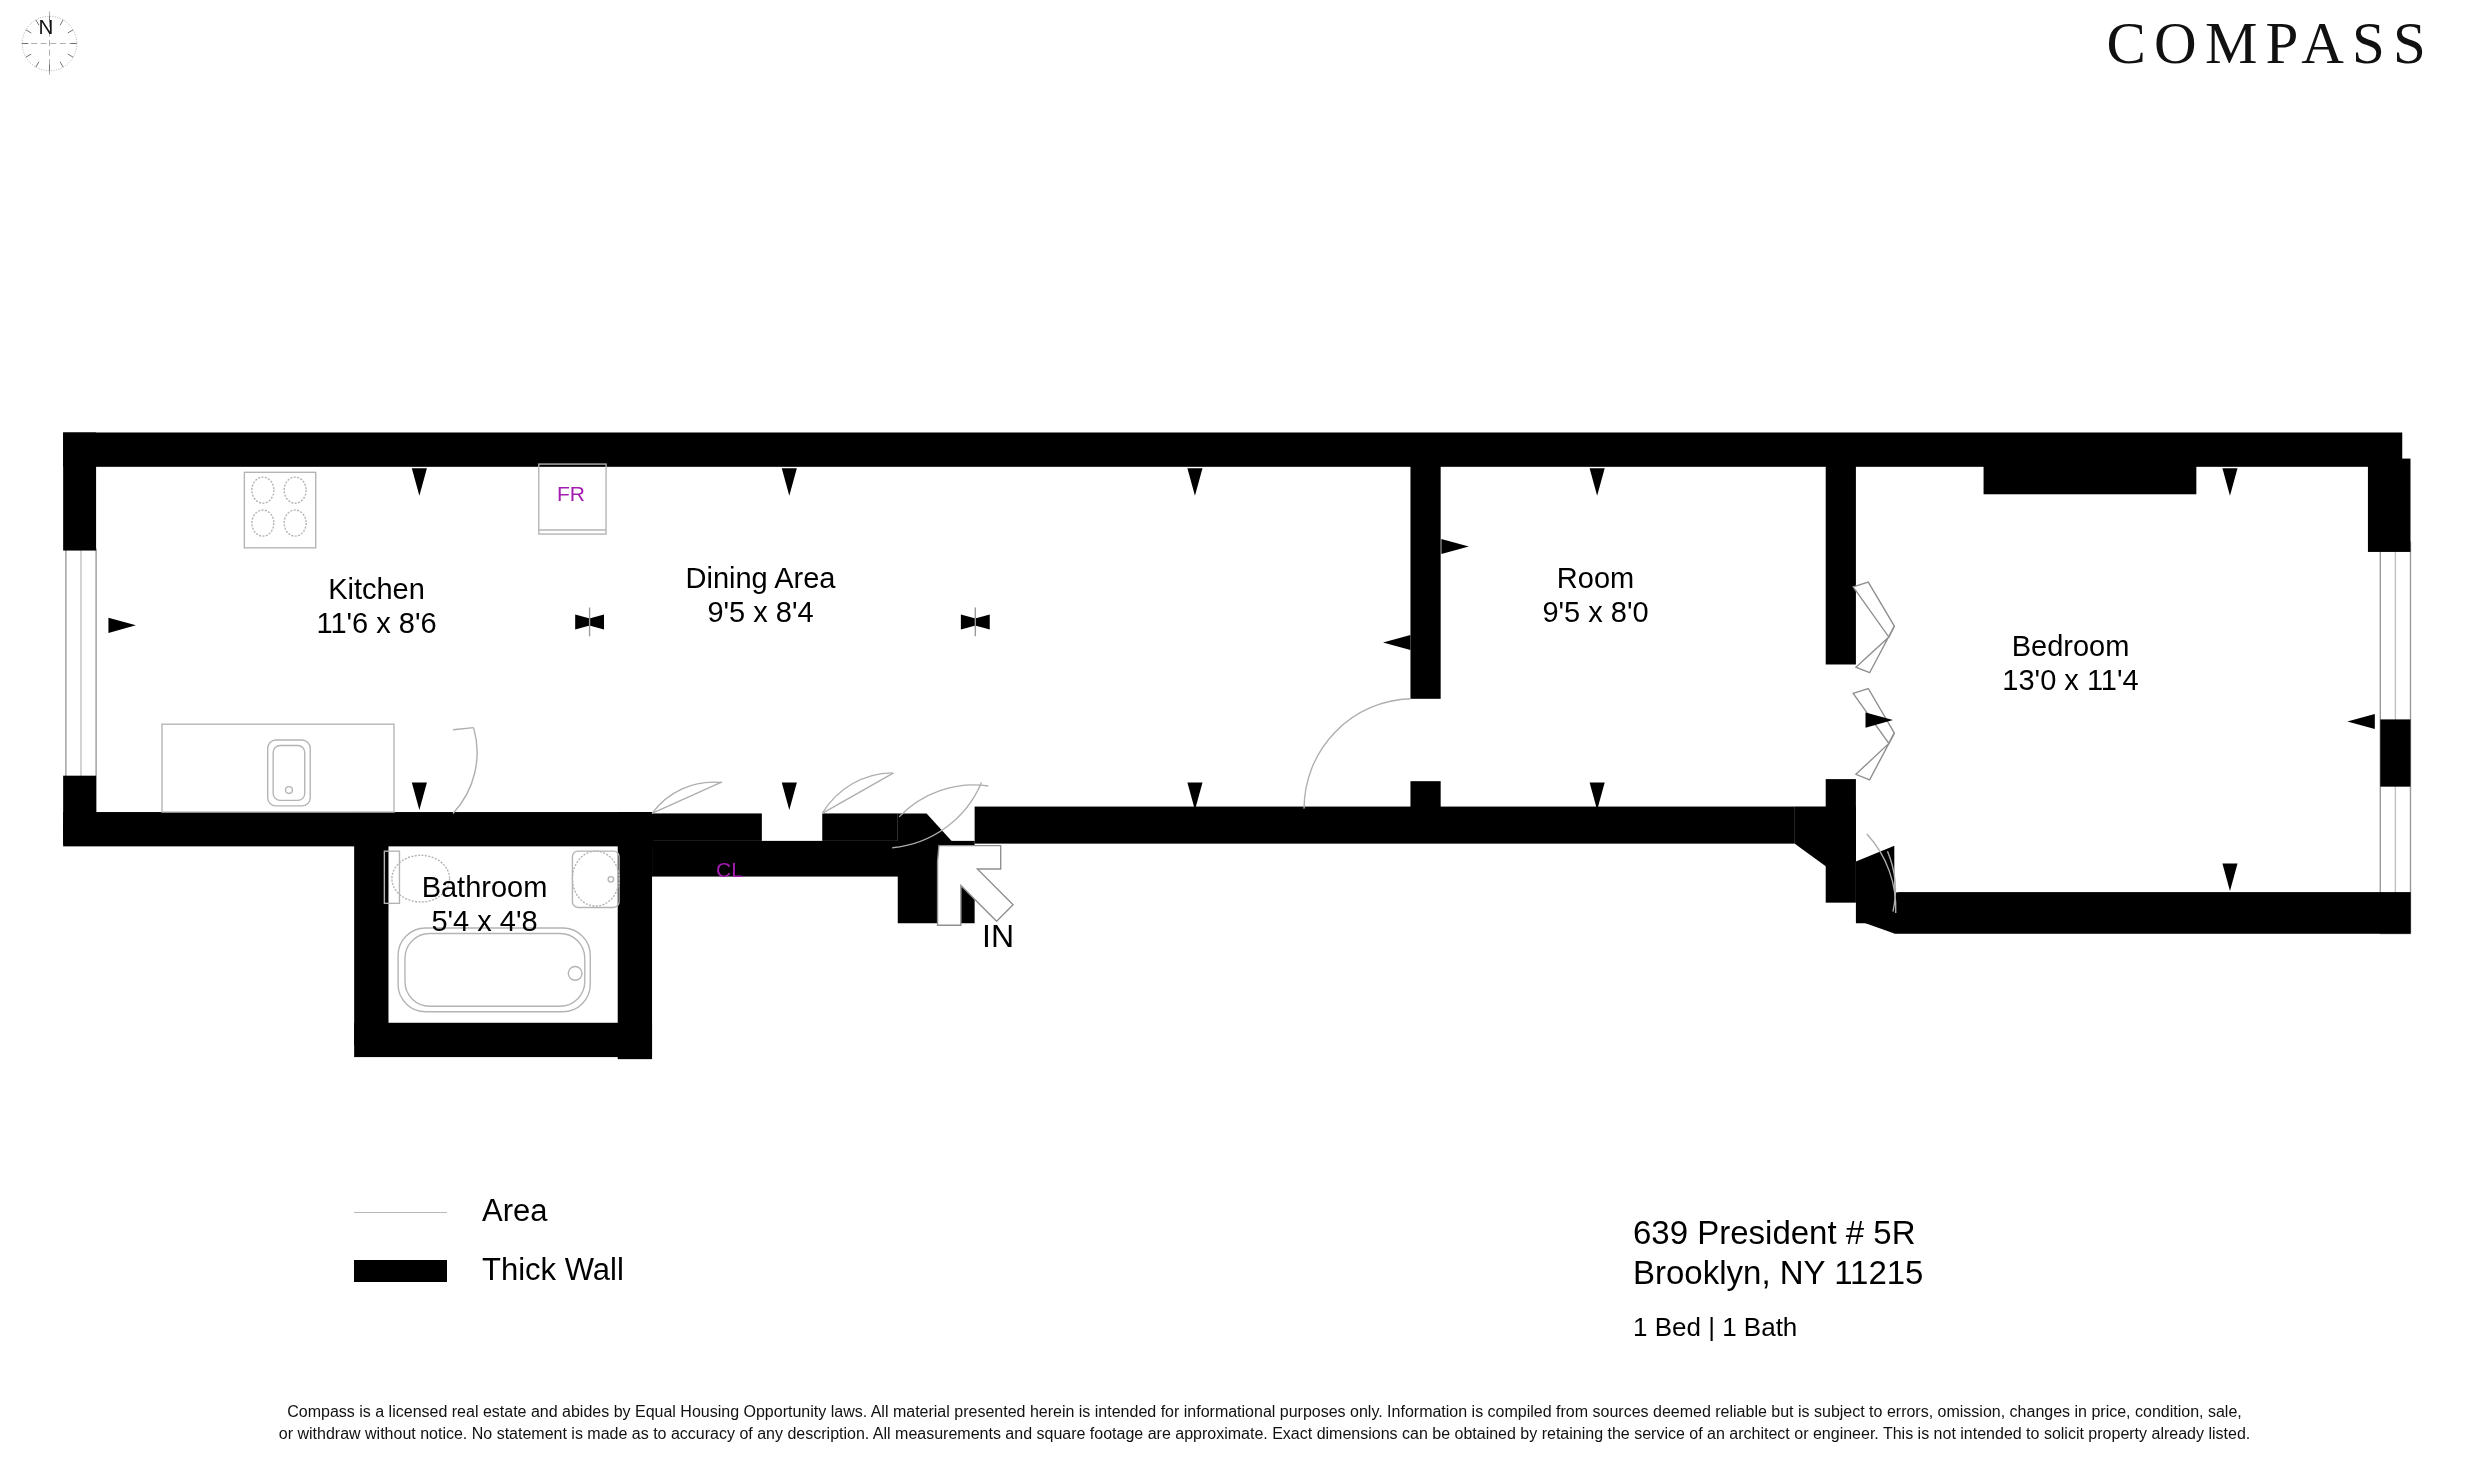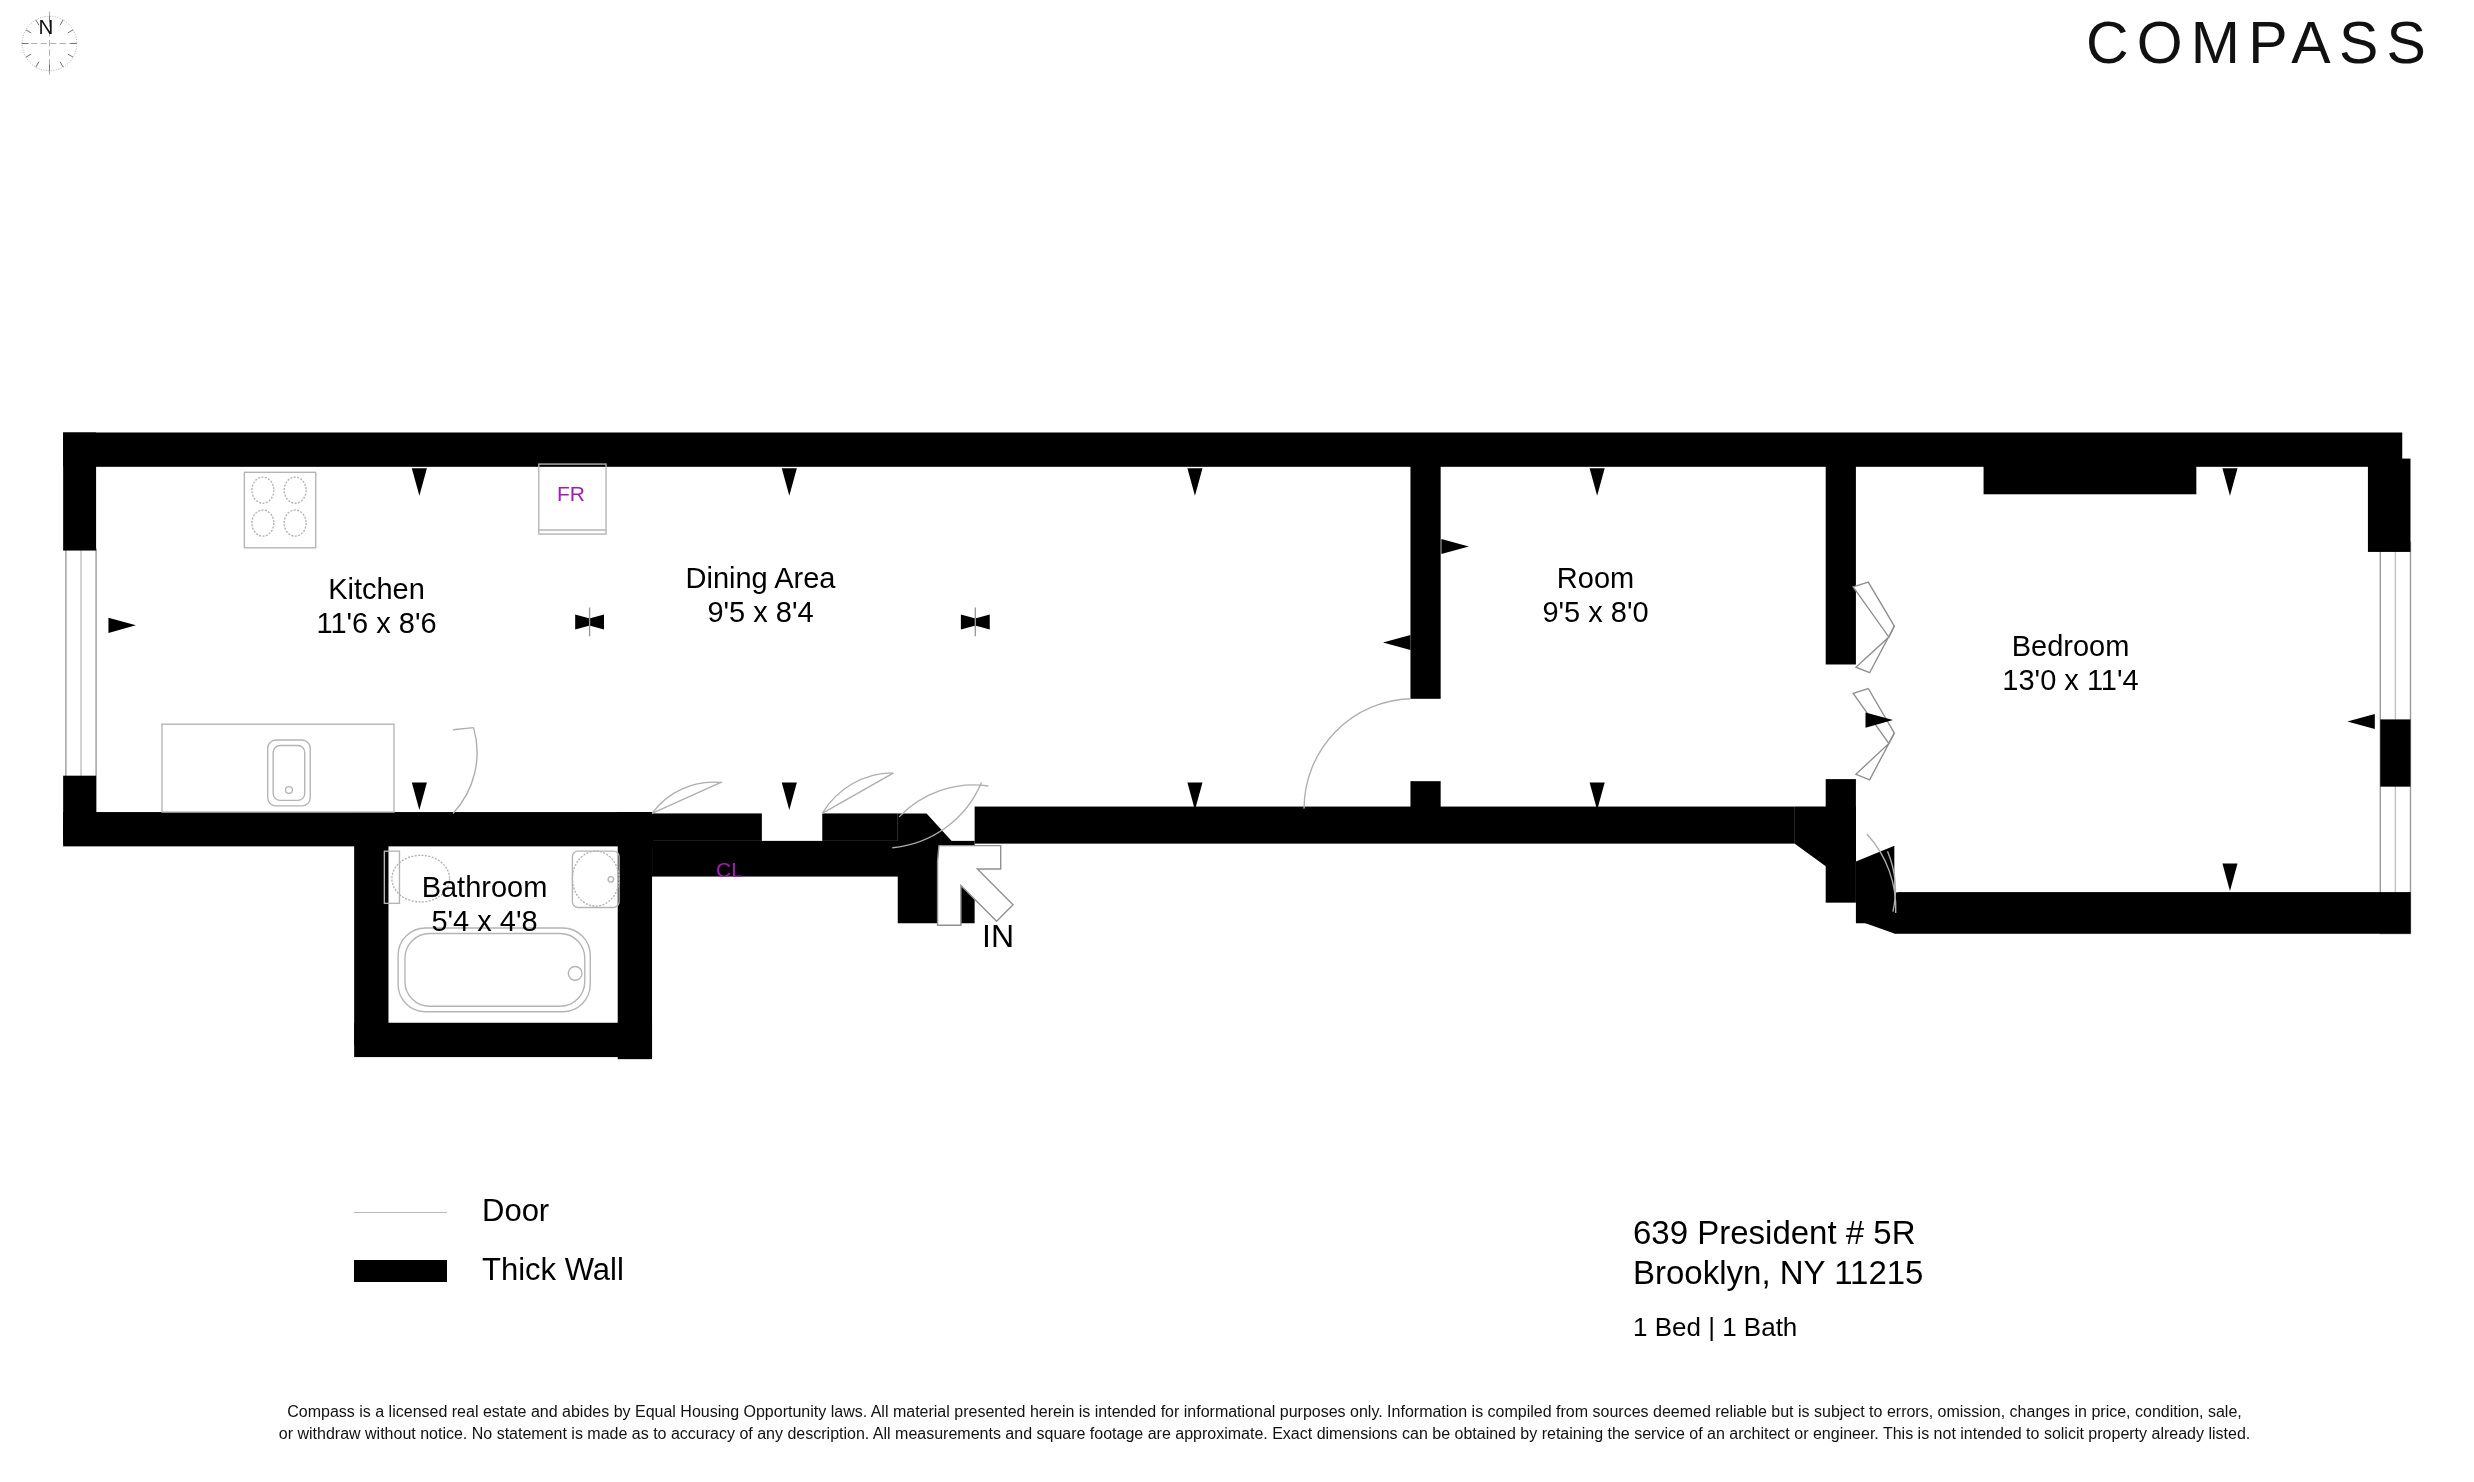--- a/index.html
+++ b/index.html
@@ -16,21 +16,21 @@
     font-family:"Liberation Sans", sans-serif;color:#111;
   }
 
   
   #brand{
     position:absolute;right:41px;top:12.4px;height:62px;
     display:flex;align-items:center;gap:0px;
   }
   #brand .word{
     font-size:59px;letter-spacing:8.2px;font-weight:400;line-height:59px;
-    font-family:Liberation Sans, sans-serif;color:#111;white-space:nowrap;
+    font-family:Liberation Serif, serif;color:#111;white-space:nowrap;
   }
 
   
   #plan{position:absolute;left:0;top:0;width:2475px;height:1167px;}
   #plan svg{position:absolute;left:0;top:0;}
 
   
   .room-label{
     position:absolute;text-align:center;color:#000;
     font-family:"Liberation Sans", sans-serif;
@@ -273,21 +273,21 @@
     </div>
 
     <span class="mini-label" style="left:557px;top:482px;">FR</span>
     <span class="mini-label" style="left:716px;top:858px;">CL</span>
     <span class="in-label" style="left:982px;top:918px;">IN</span>
   </div>
 
   <div id="legend">
     <div class="leg-row">
       <div class="leg-swatch leg-door"></div>
-      <div class="leg-text">Door</div>
+      <div class="leg-text">Area</div>
     </div>
     <div class="leg-row">
       <div class="leg-swatch leg-wall"></div>
       <div class="leg-text">Thick Wall</div>
     </div>
   </div>
 
   <div id="address">
     <div class="line1">639 President # 5R</div>
     <div class="line2">Brooklyn, NY 11215</div>

